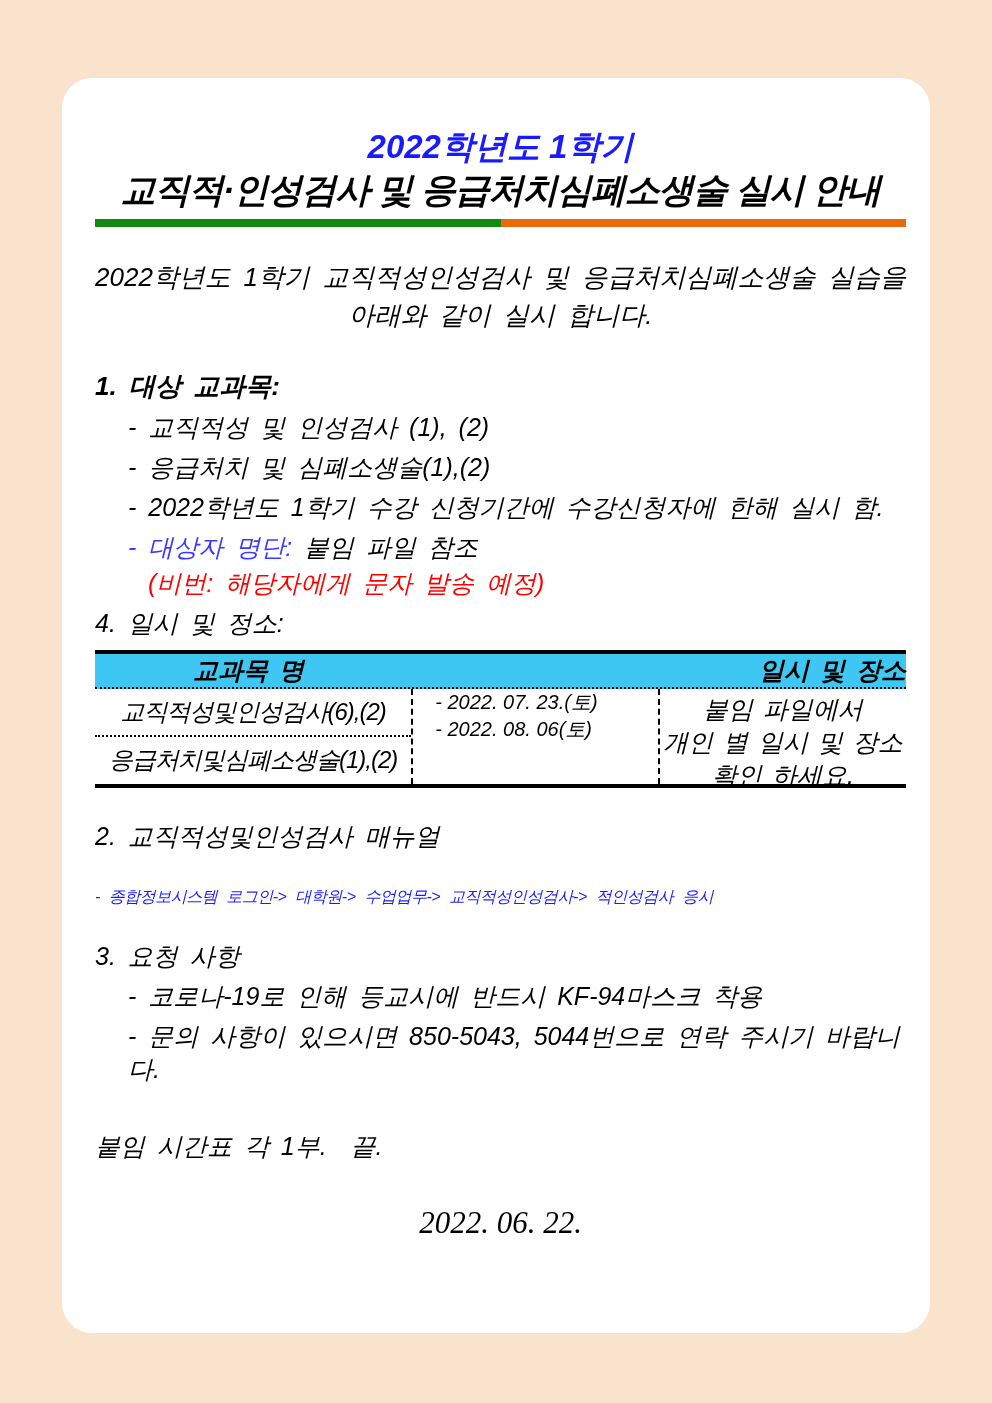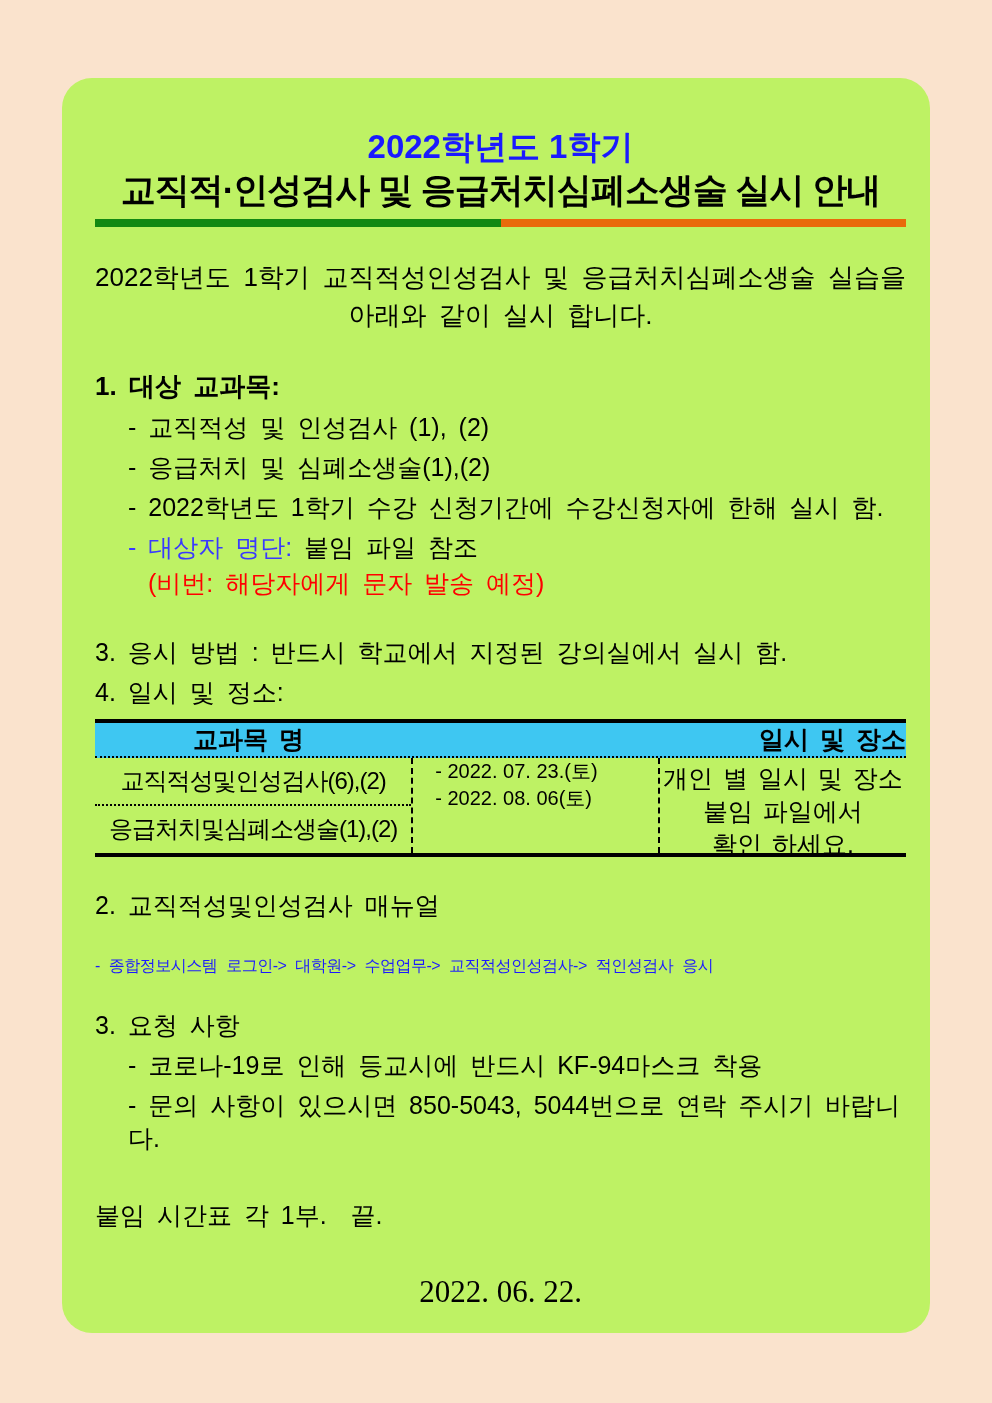--- a/index.html
+++ b/index.html
@@ -102,21 +102,21 @@
   .footer-date {
     margin-top: 42px;
     text-align: center;
     font-family: "Liberation Serif", serif;
     font-size: 31px;
   }
 </style>
 </head>
 <body style="background: rgb(250, 227, 205);">
 
-<div class="card" style="background: #bef264;">
+<div class="card" style="background: #ffffff; font-style: italic;">
   <div class="content">
 
     <div class="title1" style="color: rgb(26, 26, 255);">2022학년도 1학기</div>
     <div class="title2">교직적·인성검사 및 응급처치심폐소생술 실시 안내</div>
     <div class="rule">
       <div class="rule-green" style="background: rgb(18, 137, 18);"></div>
       <div class="rule-orange" style="background: rgb(233, 106, 10);"></div>
     </div>
 
     <div class="intro">
@@ -127,40 +127,39 @@
     <div class="sec-heading mt-sec">1. 대상 교과목:</div>
     <div class="sub-item">- 교직적성 및 인성검사 (1), (2)</div>
     <div class="sub-item">- 응급처치 및 심폐소생술(1),(2)</div>
 
     <div class="sub-item">- 2022학년도 1학기 수강 신청기간에 수강신청자에 한해 실시 함.</div>
     <div class="sub-item">
       <span class="blue-text" style="color: rgb(57, 57, 255);">- 대상자 명단:</span><span> 붙임 파일 참조</span>
     </div>
     <div class="sub-item2 red-text" style="color: rgb(255, 0, 0);">(비번: 해당자에게 문자 발송 예정)</div>
 
-    <div class="plain-line" style="margin-top:36px;">3. 응시 방법 : 반드시 학교에서 지정된 강의실에서 실시 함.</div>
     <div class="plain-line mt-line">4. 일시 및 정소:</div>
 
     <div class="notice-table">
       <div class="nt-header" style="background: rgb(62, 199, 242); gap: 24px;">
         <div class="h1">교과목 명</div>
         <div class="h2">일시 및 장소</div>
       </div>
       <div class="nt-body">
         <div class="nt-col1">
           <div class="cell">교직적성및인성검사(6),(2)</div>
           <div class="cell">응급처치및심폐소생술(1),(2)</div>
         </div>
         <div class="nt-col2">
           <div>- 2022. 07. 23.(토)</div>
           <div>- 2022. 08. 06(토)</div>
         </div>
         <div class="nt-col3">
+          <div>붙임 파일에서</div>
           <div>개인 별 일시 및 장소</div>
-          <div>붙임 파일에서</div>
           <div>확인 하세요.</div>
         </div>
       </div>
     </div>
 
     <div class="plain-line" style="margin-top:32px;">2. 교직적성및인성검사 매뉴얼</div>
     <div class="plain-line blue-text" style="margin-top: 34px; font-size: 16px; letter-spacing: -0.5px; color: rgb(26, 26, 255);">- 종합정보시스템 로그인-&gt; 대학원-&gt; 수업업무-&gt; 교직적성인성검사-&gt; 적인성검사 응시</div>
 
     <div class="plain-line" style="margin-top:32px;">3. 요청 사항</div>
     <div class="sub-item">- 코로나-19로 인해 등교시에 반드시 KF-94마스크 착용</div>

